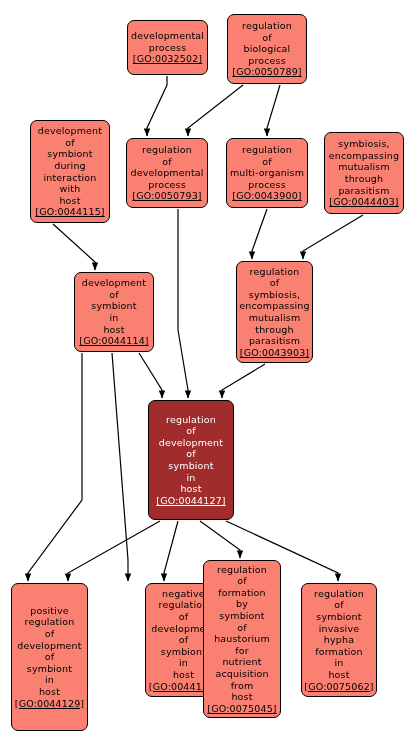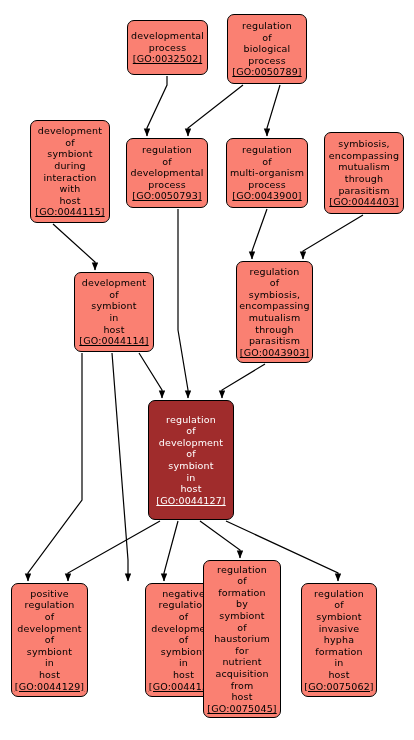--- a/index.html
+++ b/index.html
@@ -26,20 +26,21 @@
     height: 740px;
     pointer-events: none;
   }
   .go-node {
     position: absolute;
     box-sizing: border-box;
     border: 1px solid #000000;
     border-radius: 7px;
     display: flex;
     flex-direction: column;
+    align-items: center;
     justify-content: center;
     text-align: center;
     font-size: 9.5px;
     line-height: 11.6px;
     letter-spacing: 0.15px;
     padding: 16px 2px;
     overflow: hidden;
   }
   .go-node.fill-light {
     background: #fa8072;
@@ -153,21 +154,21 @@
       <div class="go-node fill-dark" style="left: 148px; top: 400px; width: 86px; height: 120px;">
         <span class="go-label">regulation
 of
 development
 of
 symbiont
 in
 host</span>
         <span class="go-id">[GO:0044127]</span>
       </div>
-      <div class="go-node fill-light" style="left: 11px; top: 583px; width: 77px; height: 114px;">
+      <div class="go-node fill-light" style="left: 11px; top: 583px; width: 77px; height: 148px;">
         <span class="go-label">positive
 regulation
 of
 development
 of
 symbiont
 in
 host</span>
         <span class="go-id">[GO:0044129]</span>
       </div>

